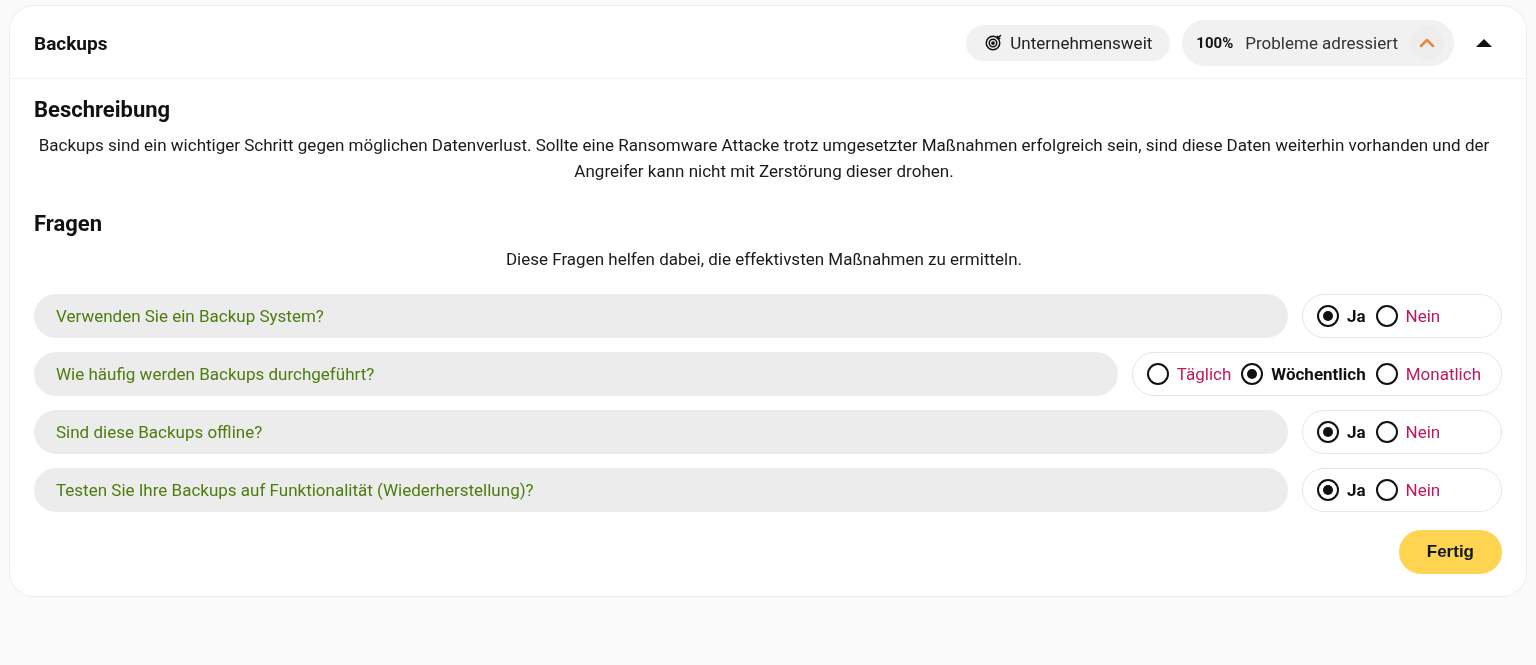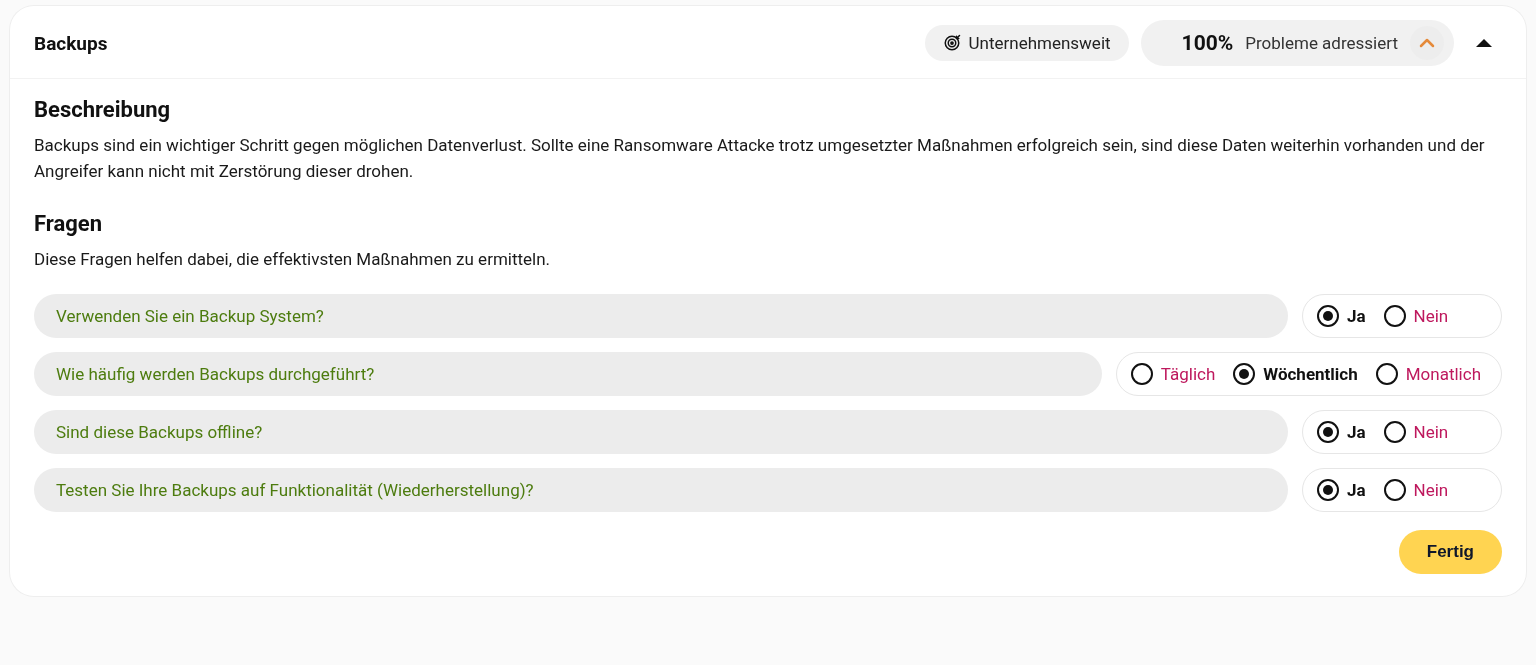--- a/index.html
+++ b/index.html
@@ -42,21 +42,21 @@
   }
   .chip .target-icon { width: 18px; height: 18px; }
   .status-chip {
     display: inline-flex;
     align-items: center;
     background: #f1f1f1;
     border-radius: 999px;
     padding: 6px 10px 6px 14px;
     gap: 12px;
   }
-  .status-chip .pct { font-weight: 700; font-size: 21px; margin-left: 27px; }
+  .status-chip .pct { font-weight: 700; font-size: 15px; }
   .status-chip .lbl { font-size: 17px; color: #333; }
   .circle-btn {
     width: 34px; height: 34px;
     border-radius: 50%;
     background: #ededed;
     display: inline-flex;
     align-items: center;
     justify-content: center;
   }
   .caret-up {
@@ -71,20 +71,21 @@
     font-weight: 700;
     margin-top: 0;
     margin-bottom: 10px;
   }
   .section-text {
     font-size: 17px;
     line-height: 1.55;
     color: #1a1a1a;
     margin-bottom: 26px;
     max-width: 1460px;
+    text-align: center;
   }
   .q-row {
     display: flex;
     align-items: stretch;
     gap: 14px;
     margin-bottom: 14px;
   }
   .q-label {
     flex: 1;
     background: #ececec;
@@ -96,21 +97,21 @@
     display: flex;
     align-items: center;
   }
   .q-opts {
     display: flex;
     align-items: center;
     background: #fff;
     border: 1px solid #e6e6e6;
     border-radius: 999px;
     padding: 6px 20px 6px 14px;
-    gap: 18px;
+    gap: 10px;
     min-width: 200px;
   }
   .opt {
     display: inline-flex;
     align-items: center;
     gap: 8px;
     cursor: pointer;
   }
   .radio {
     width: 22px; height: 22px;

